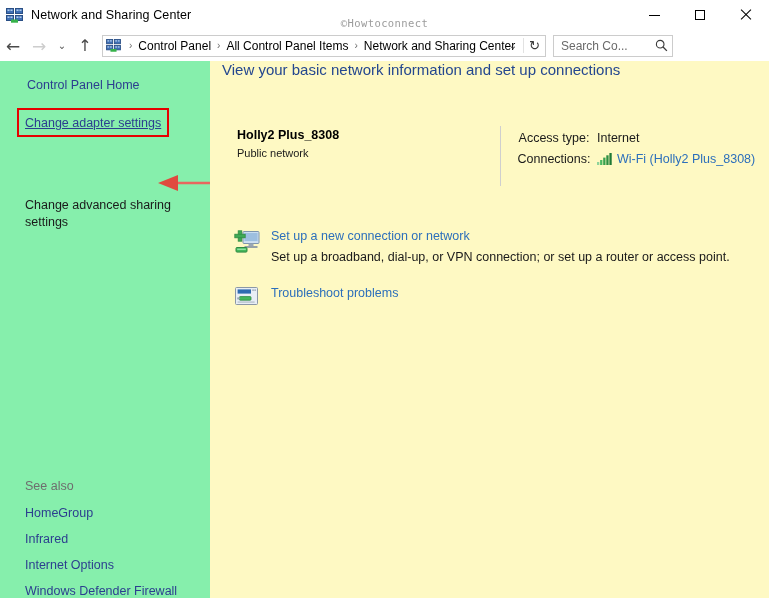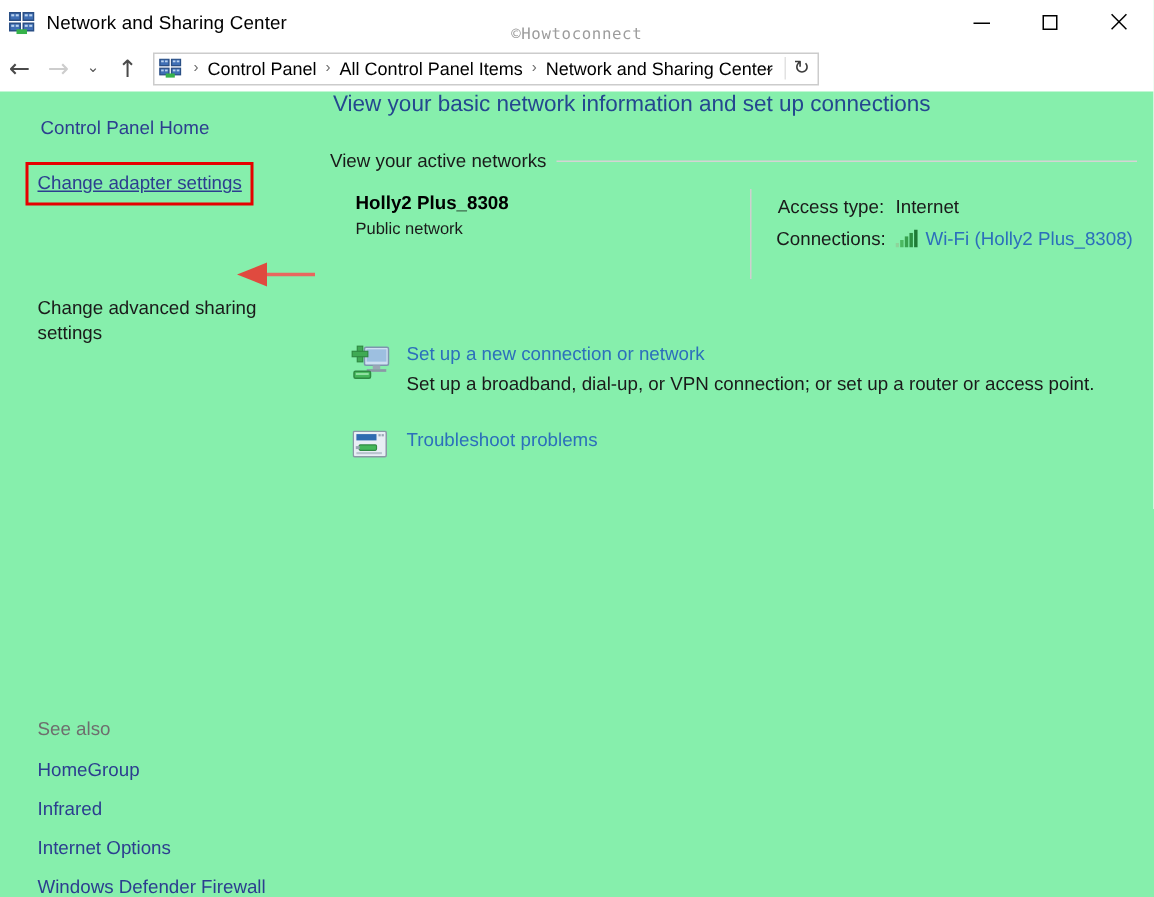--- a/index.html
+++ b/index.html
@@ -165,21 +165,21 @@
   #seealso .sa-item {
     font-size: 12.5px; color: #2c3e8f;
     margin-bottom: 12px;
     white-space: nowrap;
   }
 
   
   #mainpane {
     position: absolute; left: 210px; top: 61px;
     width: 559px; height: 537px;
-    background: #86efac;
+    background: #fef9c3;
   }
   #page-heading {
     position: absolute; left: 12px; top: 0px;
     font-size: 15px; color: #24478f;
     white-space: nowrap;
   }
   .section-head {
     position: absolute;
     display: flex; align-items: center;
     width: 538px;
@@ -308,20 +308,29 @@
       <span class="crumb">All Control Panel Items</span>
       <span class="crumb-sep">›</span>
       <span class="crumb">Network and Sharing Center</span>
 
       <div class="addr-right">
         <div class="addr-chevron">⌄</div>
         <div class="addr-refresh">↻</div>
       </div>
     </div>
 
+    <div id="searchbox">
+      <span class="sb-text" title="Search Control Panel">Search Co...</span>
+      <span class="sb-icon">
+        <svg width="13" height="13" viewBox="0 0 14 14">
+          <circle cx="5.6" cy="5.6" r="4.1" fill="none" stroke="#3b3b3b" stroke-width="1.2"></circle>
+          <line x1="8.7" y1="8.7" x2="12.8" y2="12.8" stroke="#3b3b3b" stroke-width="1.4"></line>
+        </svg>
+      </span>
+    </div>
   </div>
 
   <div id="leftpane">
     <div id="cp-home" class="lp-link">Control Panel Home</div>
 
     <div id="change-adapter-wrap">
       <span id="change-adapter">Change adapter settings</span>
     </div>
 
     <div id="change-advanced">Change advanced sharing settings</div>
@@ -339,24 +348,20 @@
       <div class="sa-item">Infrared</div>
       <div class="sa-item">Internet Options</div>
       <div class="sa-item">Windows Defender Firewall</div>
     </div>
   </div>
 
   <div id="mainpane">
 
     <div id="page-heading">View your basic network information and set up connections</div>
 
-    <div id="sec-active" class="section-head">
-      <span class="sh-text">View your active networks</span>
-      <span class="sh-rule"></span>
-    </div>
 
     <div id="net-block">
       <div id="net-name">Holly2 Plus_8308</div>
       <div id="net-type">Public network</div>
     </div>
 
     <div id="net-divider"></div>
 
     <div id="net-details">
       <div class="row">

